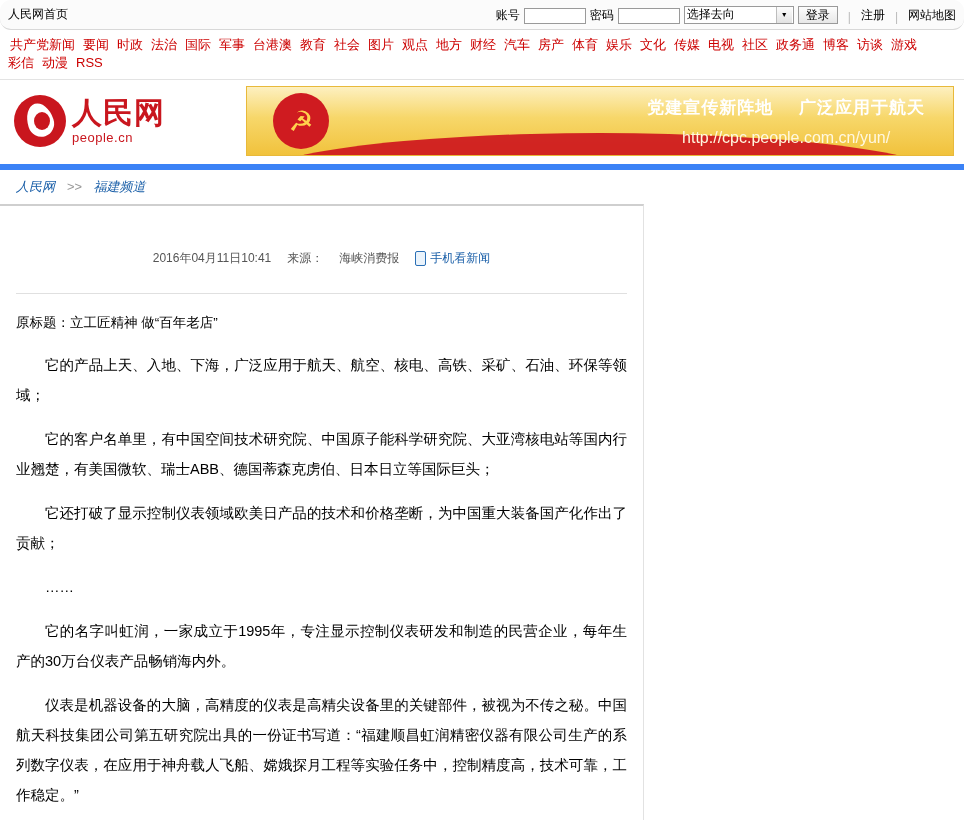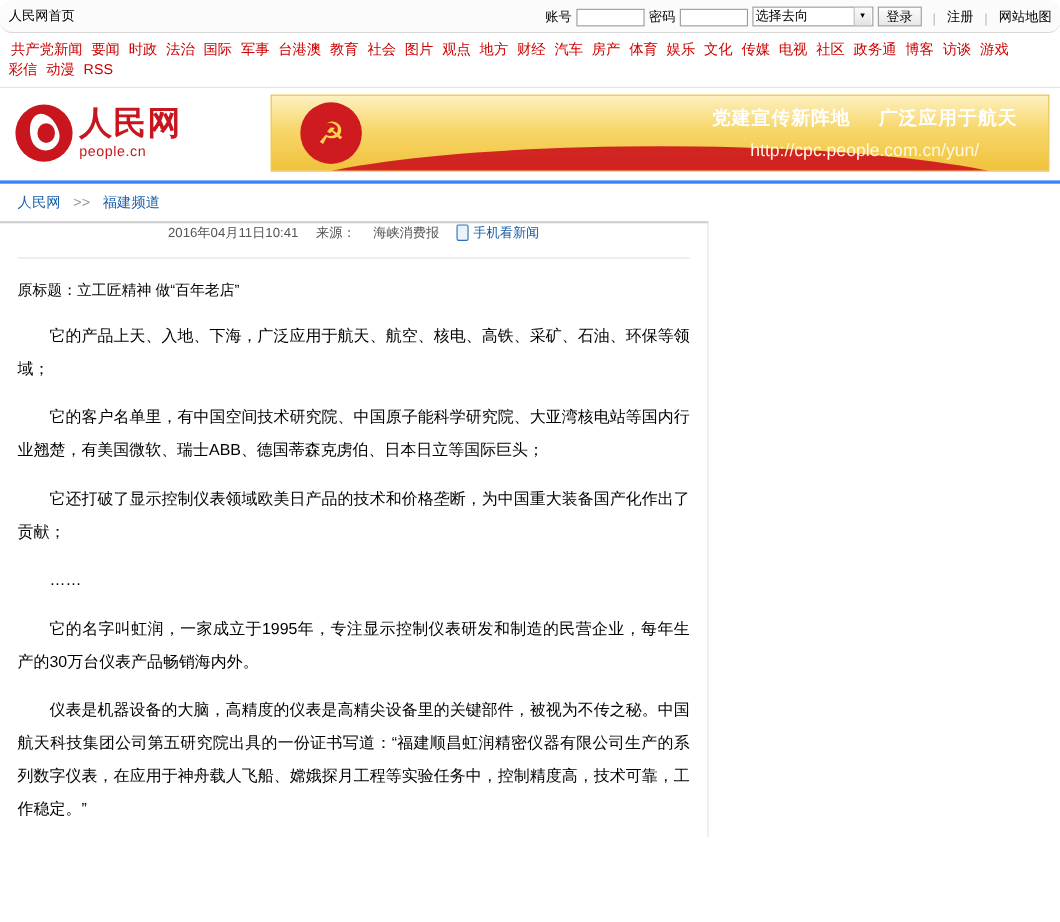--- a/index.html
+++ b/index.html
@@ -218,21 +218,22 @@
   .banner .bright .row2 {
     font-size: 16px;
     color: #fff8e0;
     margin-top: 10px;
   }
 
   
   .crumb {
     padding: 8px 0 8px 16px;
     font-size: 13px;
-    border-top: 3px solid #3b82f6;
+    border-top: 6px solid #3b82f6;
+    font-style: italic;
   }
   .crumb a { color: #1a5fa8; text-decoration: none; }
   .crumb .gt { color: #999; margin: 0 8px; }
 
   
   .wrap {
     display: flex;
     padding: 0;
   }
   .article {
@@ -248,26 +249,27 @@
     color: #b8141a;
     font-weight: bold;
     text-align: center;
     margin: 22px 0 20px 0;
     line-height: 1.4;
   }
   .meta {
     text-align: left;
     font-size: 12px;
     color: #555;
-    padding-bottom: 14px;
+    padding-bottom: 26px;
     border-bottom: 1px solid #e0e0e0;
     display: flex;
     justify-content: center;
     align-items: center;
     gap: 16px;
+    margin-top: 44px;
   }
   .meta .phone {
     display: inline-flex;
     align-items: center;
     gap: 4px;
     color: #1a5fa8;
   }
   .meta .phone .pico {
     width: 9px; height: 13px;
     border: 1px solid #2a6fb5;

